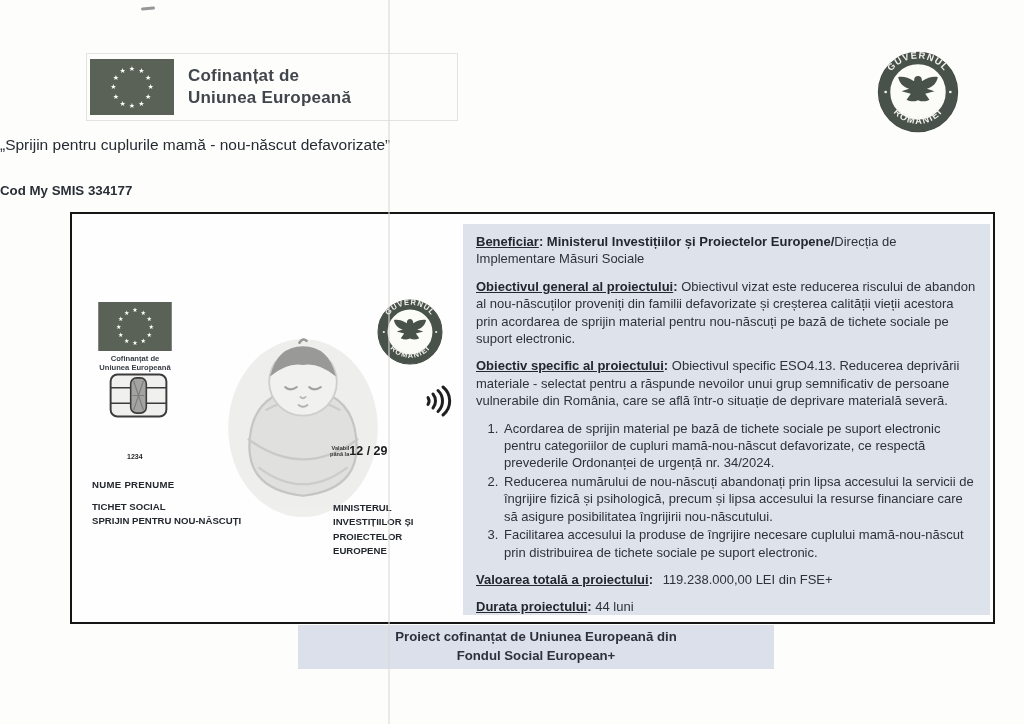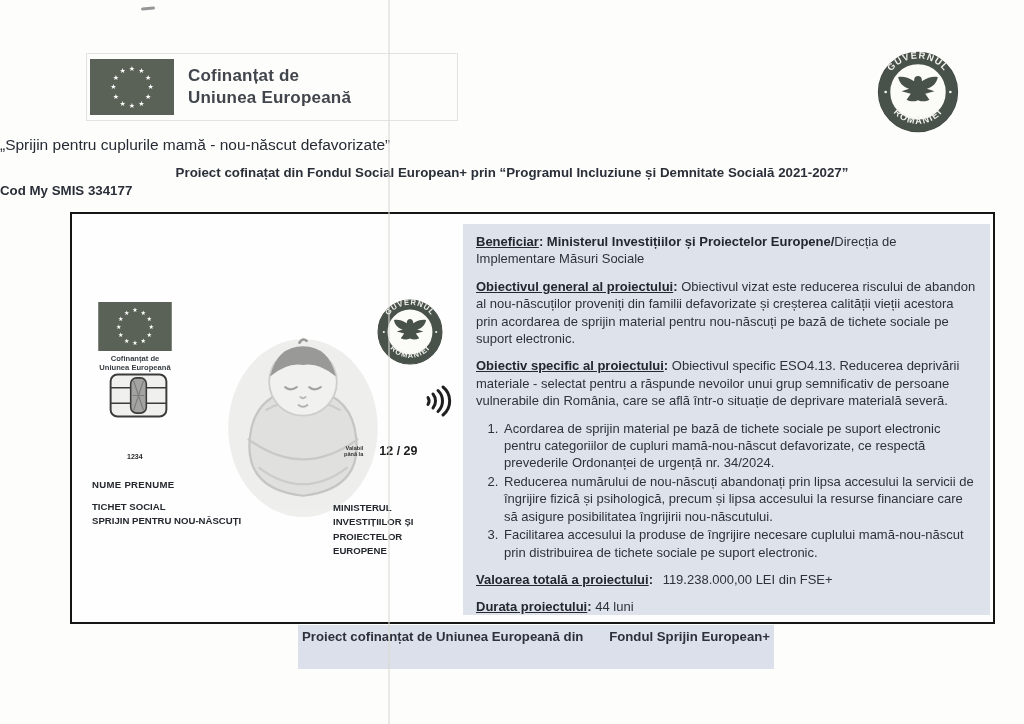--- a/index.html
+++ b/index.html
@@ -33,30 +33,30 @@
   #card{left:14px;top:72px;width:372px;height:252px;background:#fefefe;}
   #card .flag-wrap{position:absolute;left:6px;top:16px;width:86px;text-align:center;}
   #card .flag{width:74px;height:49px;display:block;margin:0 auto;}
   #card .flag-cap{font-weight:bold;font-size:7.6px;line-height:1.25;color:#3b4046;margin-top:3px;}
   #card .seal{position:absolute;left:290px;top:12px;width:68px;height:68px;}
   #card .chip{position:absolute;left:23px;top:87px;width:59px;height:45px;}
   #card .cl{position:absolute;left:336px;top:97px;width:34px;height:36px;}
   #card .number{position:absolute;left:10px;top:131px;width:360px;font-weight:bold;font-size:23px;
     letter-spacing:3.5px;word-spacing:10px;color:#1c1c1c;z-index:2;}
   #card .num-small{position:absolute;left:41px;top:167px;font-size:7px;font-weight:bold;color:#2a2a2a;z-index:2;}
-  #card .valid{position:absolute;left:258px;top:158px;display:flex;align-items:center;gap:16px;z-index:2;}
+  #card .valid{position:absolute;left:244px;top:158px;display:flex;align-items:center;gap:0;z-index:2;}
   #card .valid .vlbl{font-size:5.6px;line-height:1.15;font-weight:bold;color:#333;text-align:right;}
   #card .valid .vval{font-size:12.5px;font-weight:bold;color:#1d1d1d;}
   #card .name{position:absolute;left:6px;top:193px;font-weight:bold;font-size:9.6px;color:#24282e;letter-spacing:.3px;z-index:2;}
   #card .ctype{position:absolute;left:6px;top:214px;font-weight:bold;font-size:9.6px;line-height:1.5;color:#24282e;z-index:2;}
   #card .issuer{position:absolute;left:247px;top:215px;font-weight:bold;font-size:9.6px;line-height:1.5;color:#24282e;z-index:2;}
   #card .baby{position:absolute;left:128px;top:26px;width:178px;height:218px;z-index:1;}
   
   #footer-banner{left:298px;top:625px;width:476px;height:44px;background:var(--banner_bg,#dce0ea);
-    display:flex;flex-direction:row;justify-content:space-between;padding:4px 4px 6px;box-sizing:border-box;}
+    display:flex;flex-direction:column;justify-content:space-between;padding:4px 12px 6px;box-sizing:border-box;}
   #footer-banner div{text-align:center;font-weight:bold;font-size:13.2px;color:#2c313c;}
   
   #scan-line{left:388px;top:0;width:2px;height:724px;background:#d9d9d2;opacity:.55;z-index:40;pointer-events:none;}
   #scan-dash{left:141px;top:7px;width:14px;height:3px;background:#97979a;border-radius:2px;transform:rotate(-4deg);z-index:40;}
   svg text{font-family:"Liberation Sans",sans-serif;}
 </style>
 </head>
 <body>
 
 <div id="page">
@@ -98,21 +98,20 @@
     </text>
     <text font-size="11" font-weight="bold" fill="#f3f3ee" letter-spacing="1.5">
       <textPath href="#sealBotA" startOffset="50%" text-anchor="middle">ROMÂNIEI</textPath>
     </text>
     <circle cx="11.5" cy="50" r="1.6" fill="#f3f3ee"></circle>
       <circle cx="88.5" cy="50" r="1.6" fill="#f3f3ee"></circle>
     <path style="fill:var(--seal,#49524a)" d="M50 31 c2.6 0 4.6 2 4.6 4.6 l0 1.6 c7 -5 14 -6 19 -5 c-1 7 -6 12 -13 14 l9 3 -11 3 5 7 c-4.5 2.5 -9 2.5 -13.6 .5 c-4.6 2 -9.1 2 -13.6 -.5 l5 -7 -11 -3 9 -3 c-7 -2 -12 -7 -13 -14 c5 -1 12 0 19 5 l0 -1.6 c0 -2.6 2 -4.6 4.6 -4.6 z"></path>
   </svg>
 
   <div class="abs" id="doc-title">„Sprijin pentru cuplurile mamă - nou-născut defavorizate”</div>
-  <div class="abs" id="doc-sub1">Proiect cofinațat din Fondul Social European+ prin “Programul Incluziune și Demnitate Socială 2021-2027”</div>
   <div class="abs" id="doc-sub2">Cod My SMIS 334177</div>
 
   <div class="abs" id="main-box">
 
     <div class="abs" id="card">
 
       <svg class="baby" viewBox="0 0 200 240">
         <g opacity="0.9">
           <ellipse cx="100" cy="128" rx="84" ry="100" fill="#ededec"></ellipse>
           <path d="M42 128 q-14 68 58 76 q72 -8 58 -76 q-9 -40 -58 -46 q-49 6 -58 46 z" fill="#dddddc" stroke="#bfbfbd" stroke-width="2.5"></path>
@@ -233,16 +232,16 @@
       </p>
 
       <p>
         <span class="lbl">Durata proiectului</span><span class="b">:</span><span> 44 luni</span>
       </p>
     </div>
   </div>
 
   <div class="abs" id="footer-banner">
     <div>Proiect cofinanțat de Uniunea Europeană din</div>
-    <div>Fondul Sprijin European+</div>
+    <div>Fondul Social European+</div>
   </div>
 
 </div>
 
 </body></html>

